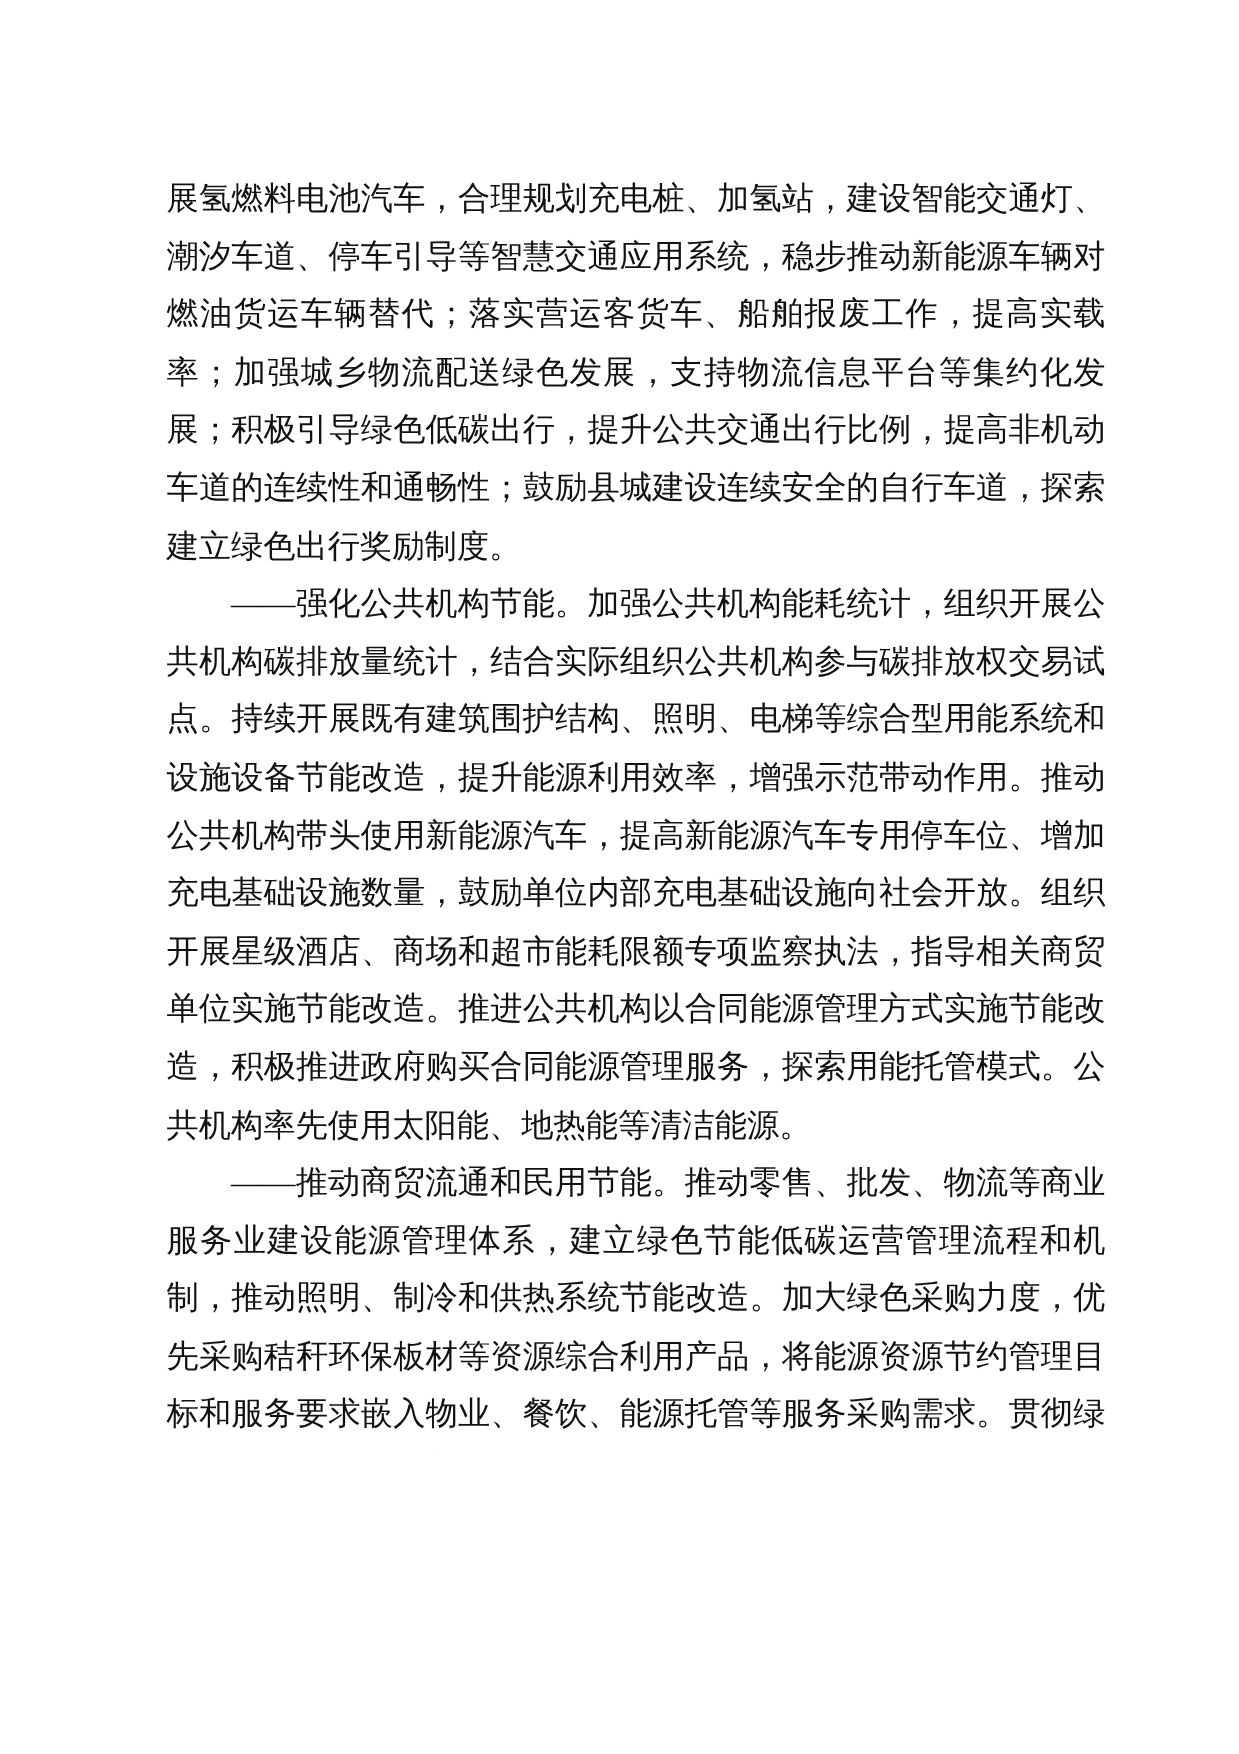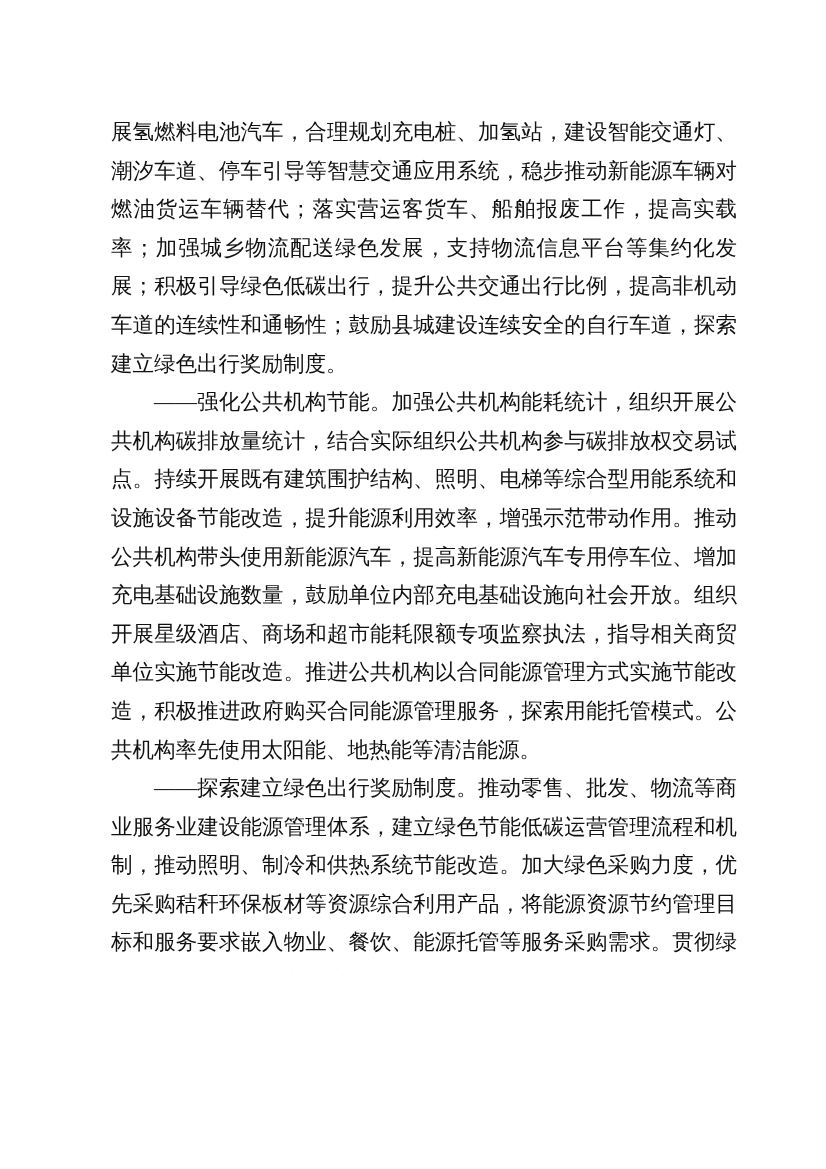--- a/index.html
+++ b/index.html
@@ -49,18 +49,18 @@
     color: #222222;
   }
 </style>
 </head>
 <body>
 
 <div class="page">
   <div class="content">
     <p class="para"><span>展氢燃料电池汽车，合理规划充电桩、加氢站，建设智能交通灯、潮汐车道、停车引导等智慧交通应用系统，稳步推动新能源车辆对燃油货运车辆替代；落实营运客货车、船舶报废工作，提高实载率；加强城乡物流配送绿色发展，支持物流信息平台等集约化发展；积极引导绿色低碳出行，提升公共交通出行比例，提高非机动车道的连续性和通畅性；鼓励县城建设连续安全的自行车道，探索建立绿色出行奖励制度。</span></p>
     <p class="para indent"><span class="lead">——强化公共机构节能。</span><span>加强公共机构能耗统计，组织开展公共机构碳排放量统计，结合实际组织公共机构参与碳排放权交易试点。持续开展既有建筑围护结构、照明、电梯等综合型用能系统和设施设备节能改造，提升能源利用效率，增强示范带动作用。推动公共机构带头使用新能源汽车，提高新能源汽车专用停车位、增加充电基础设施数量，鼓励单位内部充电基础设施向社会开放。组织开展星级酒店、商场和超市能耗限额专项监察执法，指导相关商贸单位实施节能改造。推进公共机构以合同能源管理方式实施节能改造，积极推进政府购买合同能源管理服务，探索用能托管模式。公共机构率先使用太阳能、地热能等清洁能源。</span></p>
-    <p class="para indent"><span class="lead">——探索建立绿色出行奖励制度。</span><span>推动零售、批发、物流等商业服务业建设能源管理体系，建立绿色节能低碳运营管理流程和机制，推动照明、制冷和供热系统节能改造。加大绿色采购力度，优先采购秸秆环保板材等资源综合利用产品，将能源资源节约管理目标和服务要求嵌入物业、餐饮、能源托管等服务采购需求。贯彻绿色商场标准，鼓励商贸流通企业设置绿色产品专柜，推动</span></p>
+    <p class="para indent"><span class="lead">——推动商贸流通和民用节能。</span><span>推动零售、批发、物流等商业服务业建设能源管理体系，建立绿色节能低碳运营管理流程和机制，推动照明、制冷和供热系统节能改造。加大绿色采购力度，优先采购秸秆环保板材等资源综合利用产品，将能源资源节约管理目标和服务要求嵌入物业、餐饮、能源托管等服务采购需求。贯彻绿色商场标准，鼓励商贸流通企业设置绿色产品专柜，推动</span></p>
   </div>
   <div class="footer">
     <span>35</span>
   </div>
 </div>
 
 </body></html>

